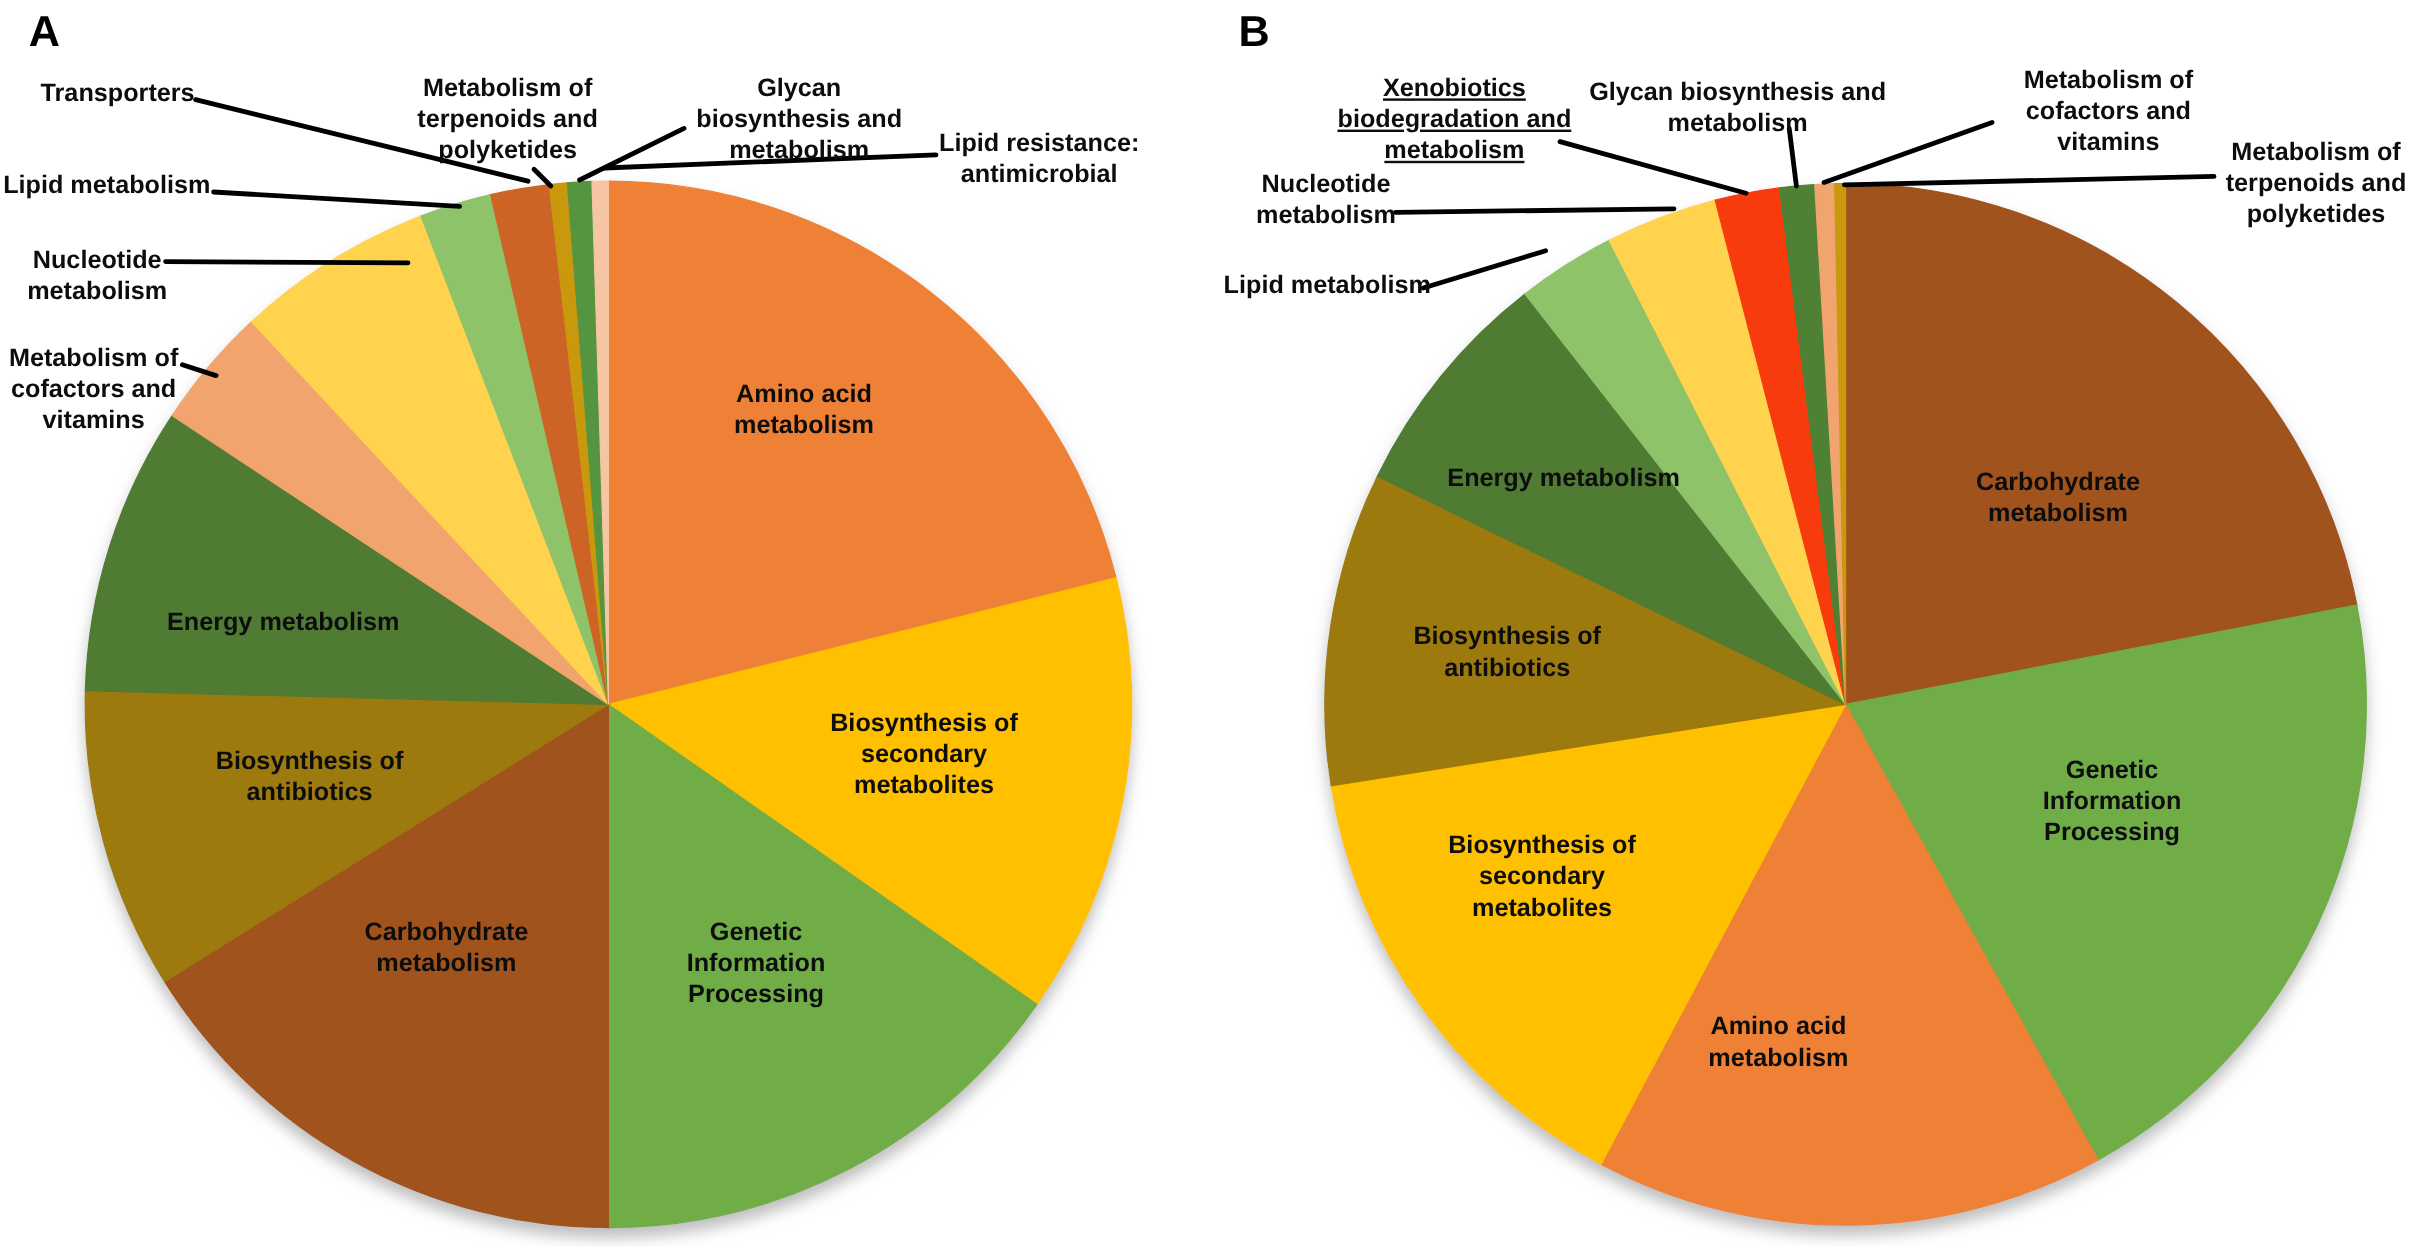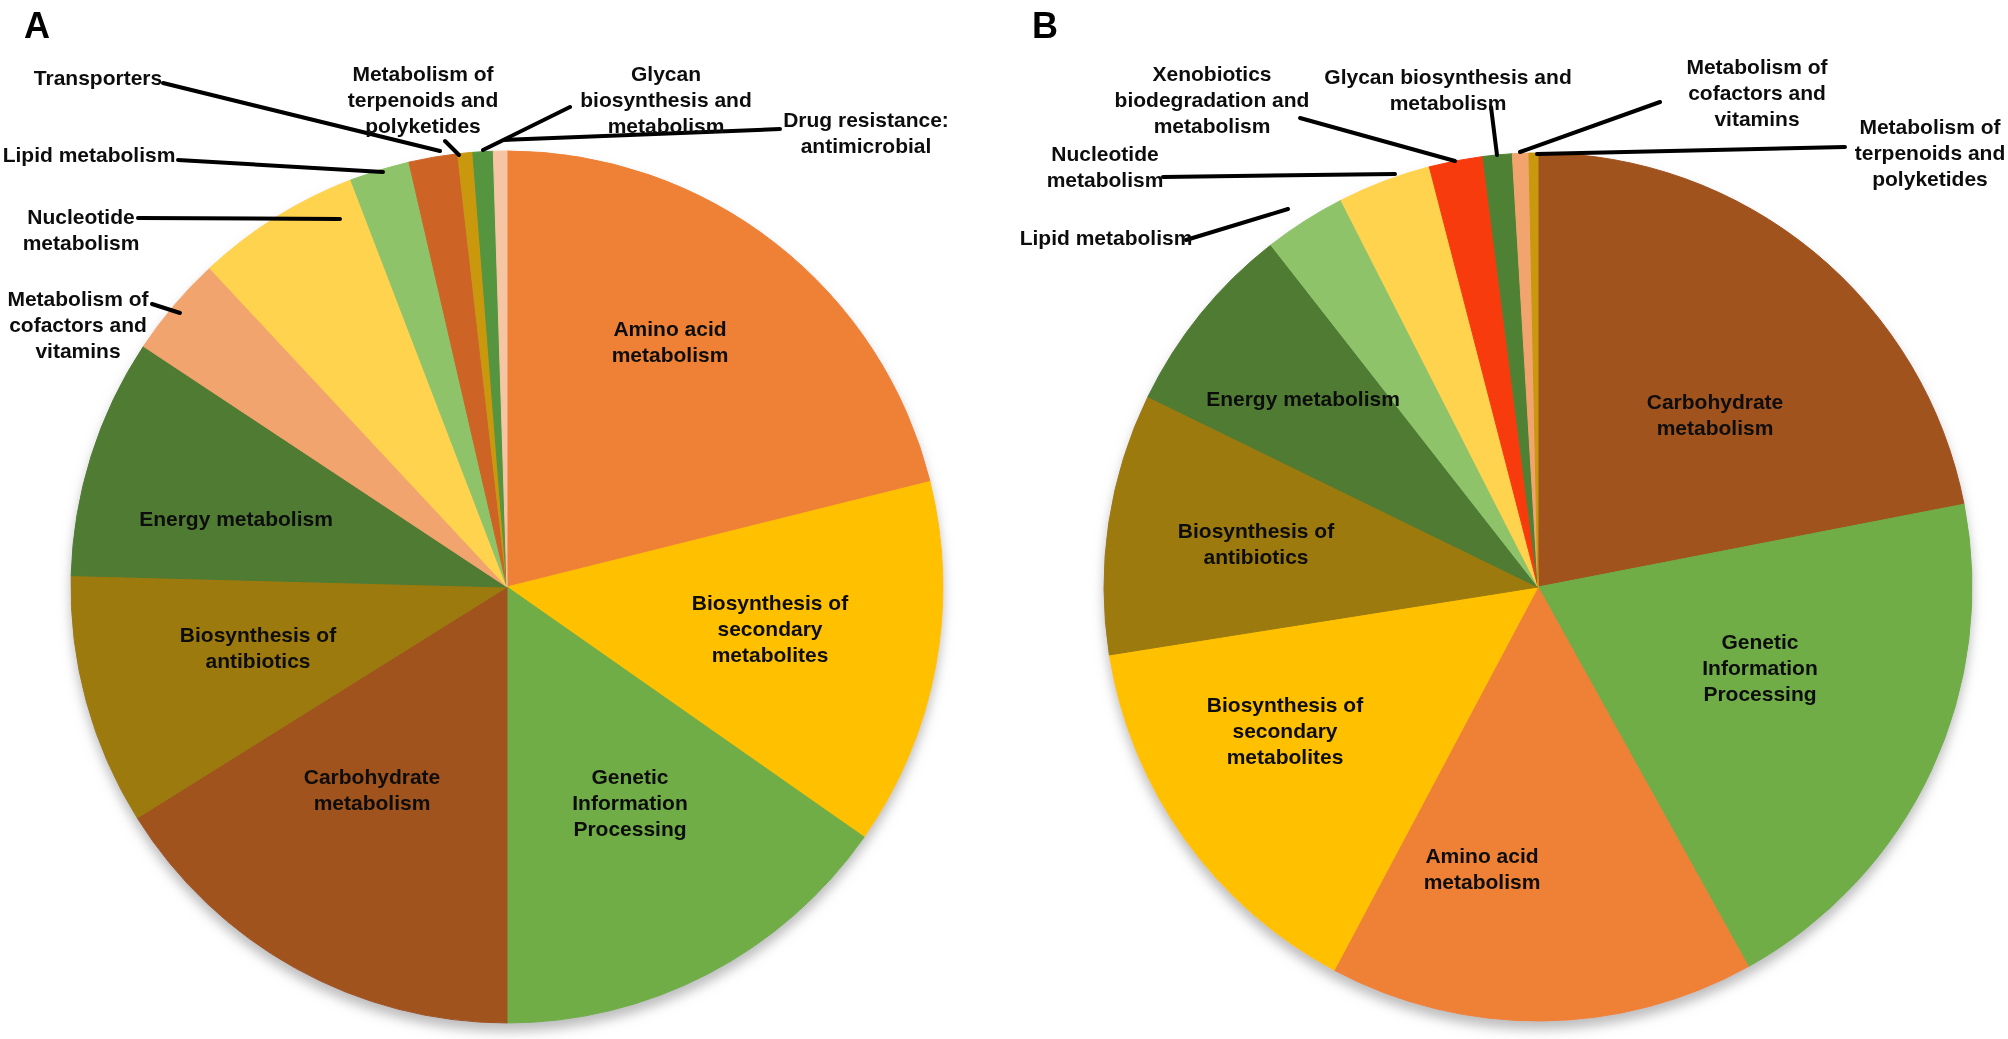--- a/index.html
+++ b/index.html
@@ -107,27 +107,27 @@
       <div class="slice-label" style="left: 550px; top: 764px; width: 160px;">Genetic Information Processing</div>
       <div class="slice-label" style="left: 277px; top: 764px; width: 190px;">Carbohydrate metabolism</div>
       <div class="slice-label" style="left: 163px; top: 622px; width: 190px;">Biosynthesis of antibiotics</div>
       <div class="slice-label" style="left: 106px; top: 506px; width: 260px;">Energy metabolism</div>
       <div class="slice-label" style="left: -7px; top: 286px; width: 170px;">Metabolism of cofactors and vitamins</div>
       <div class="slice-label" style="left: -4px; top: 204px; width: 170px;">Nucleotide metabolism</div>
       <div class="slice-label" style="left: -31px; top: 142px; width: 240px;">Lipid metabolism</div>
       <div class="slice-label" style="left: -2px; top: 65px; width: 200px;">Transporters</div>
       <div class="slice-label" style="left: 328px; top: 61px; width: 190px;">Metabolism of terpenoids and polyketides</div>
       <div class="slice-label" style="left: 571px; top: 61px; width: 190px;">Glycan biosynthesis and metabolism</div>
-      <div class="slice-label" style="left: 751px; top: 107px; width: 230px;">Drug resistance: antimicrobial</div>
+      <div class="slice-label" style="left: 751px; top: 107px; width: 230px;">Lipid resistance: antimicrobial</div>
       <div class="slice-label" style="left: 1615px; top: 389px; width: 200px;">Carbohydrate metabolism</div>
       <div class="slice-label" style="left: 1675px; top: 629px; width: 170px;">Genetic Information Processing</div>
       <div class="slice-label" style="left: 1382px; top: 843px; width: 200px;">Amino acid metabolism</div>
       <div class="slice-label" style="left: 1185px; top: 692px; width: 200px;">Biosynthesis of secondary metabolites</div>
       <div class="slice-label" style="left: 1156px; top: 518px; width: 200px;">Biosynthesis of antibiotics</div>
       <div class="slice-label" style="left: 1173px; top: 386px; width: 260px;">Energy metabolism</div>
       <div class="slice-label" style="left: 986px; top: 225px; width: 240px;">Lipid metabolism</div>
       <div class="slice-label" style="left: 1020px; top: 141px; width: 170px;">Nucleotide metabolism</div>
-      <div class="slice-label" style="left: 1092px; top: 61px; width: 240px;">Xenobiotics biodegradation and metabolism</div>
+      <div class="slice-label" style="left: 1092px; top: 61px; width: 240px; text-decoration: underline;">Xenobiotics biodegradation and metabolism</div>
       <div class="slice-label" style="left: 1283px; top: 64px; width: 330px;">Glycan biosynthesis and metabolism</div>
       <div class="slice-label" style="left: 1657px; top: 54px; width: 200px;">Metabolism of cofactors and vitamins</div>
       <div class="slice-label" style="left: 1825px; top: 114px; width: 210px;">Metabolism of terpenoids and polyketides</div>
     </div>
 </div>
 
 </body></html>

